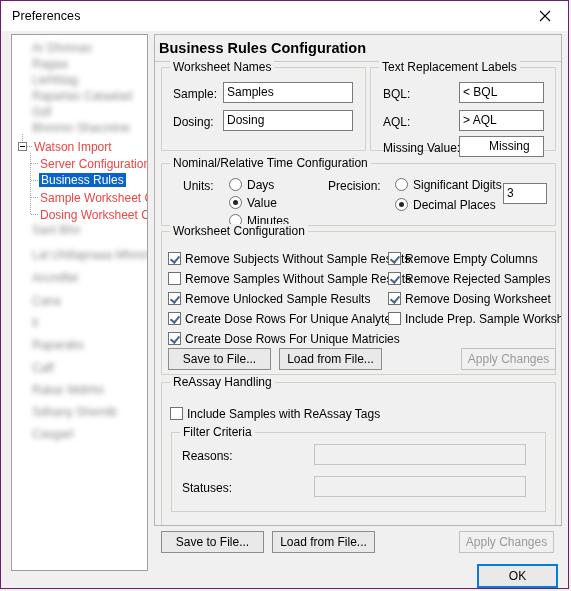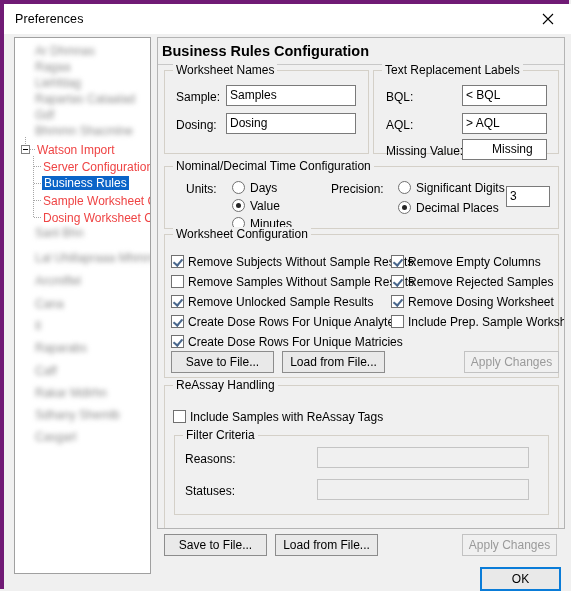--- a/index.html
+++ b/index.html
@@ -14,21 +14,21 @@
     font-size: 12px;
     color: #000;
     overflow: hidden;
     -webkit-font-smoothing: none;
   }
   .window {
     position: absolute;
     left: 0; top: 0;
     width: 569px;
     height: 589px;
-    border: 4px solid #701a75;
+    border: 1px solid #701a75;
     background: #f0f0f0;
     box-sizing: border-box;
   }
   
   .titlebar {
     position: absolute;
     left: 0; top: 0;
     width: 567px;
     height: 30px;
     background: #ffffff;
@@ -341,21 +341,21 @@
         <span class="glabel">Text Replacement Labels</span>
       </div>
       <div class="lbl" style="left:228px; top:52px;">BQL:</div>
       <div class="tbox" style="left:304px; top:47px; width:85px; height:21px;">&lt; BQL</div>
       <div class="lbl" style="left:228px; top:80px;">AQL:</div>
       <div class="tbox" style="left:304px; top:75px; width:85px; height:21px;">&gt; AQL</div>
       <div class="lbl" style="left:228px; top:106px;">Missing Value:</div>
       <div class="tbox" style="left:304px; top:101px; width:85px; height:21px;padding-left:29px;">Missing</div>
 
       <div class="group" style="left:6px; top:128px; width:395px; height:63px;">
-        <span class="glabel">Nominal/Decimal Time Configuration</span>
+        <span class="glabel">Nominal/Relative Time Configuration</span>
       </div>
       <div class="lbl" style="left:28px; top:144px;">Units:</div>
       <div class="rrow" style="left:74px; top:143px;">
         <span class="radio"></span><span>Days</span>
       </div>
       <div class="rrow" style="left:74px; top:161px;">
         <span class="radio on"></span><span>Value</span>
       </div>
       <div class="rrow" style="left:74px; top:179px;">
         <span class="radio"></span><span>Minutes</span>

